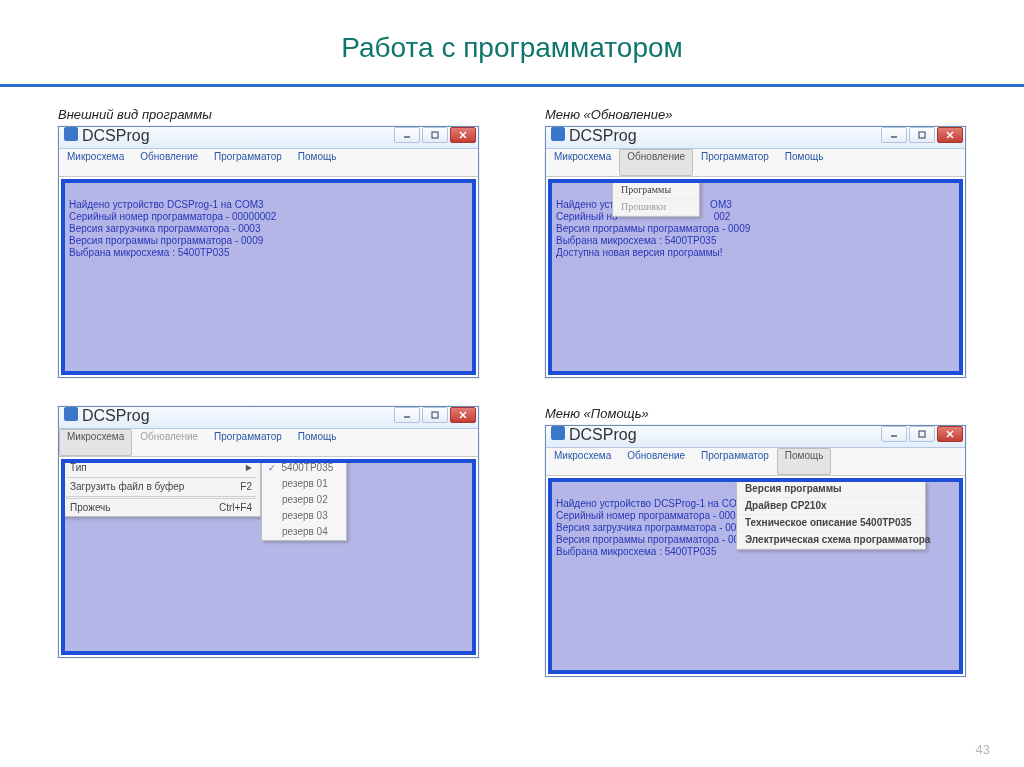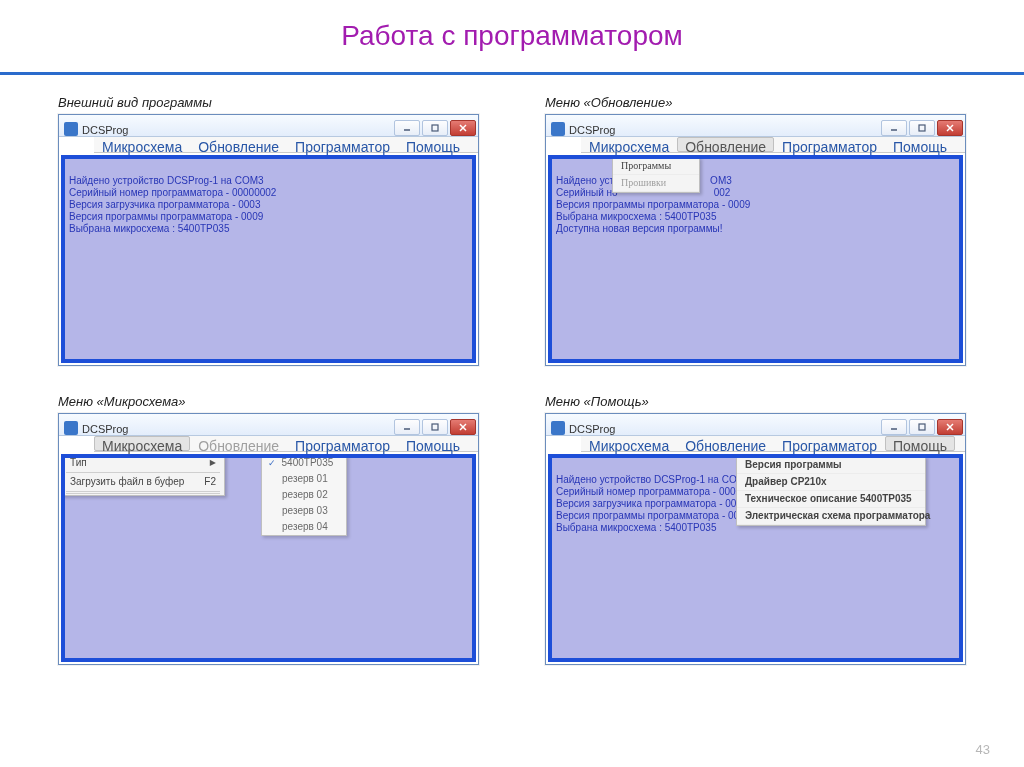--- a/index.html
+++ b/index.html
@@ -8,22 +8,22 @@
     height: 767px;
     background: #fff;
     font-family: "Segoe UI", Arial, sans-serif;
     position: relative;
     overflow: hidden;
   }
   .slide-title {
     text-align: center;
     font-size: 28px;
     font-weight: 400;
-    color: #a21caf;
-    padding: 20px 0 12px;
+    color: #0f766e;
+    padding: 32px 0 12px;
   }
   .title-divider {
     height: 3px;
     background: #2a6bcc;
     margin: 8px 0 20px;
   }
   .grid {
     display: grid;
     grid-template-columns: 1fr 1fr;
     gap: 28px 66px;
@@ -41,23 +41,23 @@
     height: 252px;
     display: flex;
     flex-direction: column;
     box-shadow: 0 0 0 1px rgba(0,0,0,0.05);
   }
   .win-titlebar {
     height: 22px;
     background: linear-gradient(#f7fbff, #e3edfb);
     border-bottom: 1px solid #b7c9e0;
     display: flex;
-    align-items: flex-end;
+    align-items: flex-start;
     padding: 0 1px;
-    font-size: 11px;
+    font-size: 16px;
   }
   .win-icon {
     width: 14px; height: 14px;
     background: #3a76c9;
     border-radius: 2px;
     margin: 0 4px;
     flex: none;
   }
   .win-title { flex: 1; color: #333; }
   .win-btns { display: flex; gap: 2px; margin-right: 1px; }
@@ -67,26 +67,25 @@
     border-radius: 2px;
     background: linear-gradient(#fdfdfe,#e8eef8);
     display: flex; align-items: center; justify-content: center;
   }
   .win-btn.close {
     background: linear-gradient(#e57b73,#c23e34);
     border-color: #a6352c;
   }
   .win-btn svg { display: block; }
   .menubar {
-    height: 16px;
+    height: 28px;
     background: #f7f7f7;
     border-bottom: 1px solid #c9c9c9;
     display: flex;
-    font-size: 14px;
-    margin-left: 35px;
+    font-size: 10px;
   }
   .menu-item {
     padding: 2px 8px;
     color: #2856a7;
   }
   .menu-item.pressed {
     background: #e4e4e4;
     border: 1px solid #c0c0c0;
     border-radius: 2px;
     padding: 1px 7px;
@@ -245,21 +244,20 @@
         <div>Доступна новая версия программы!</div>
         <div class="dropdown" style="top:-2px; left:60px; width:88px;font-family:Liberation Serif, serif;">
           <div class="dd-item">Программы</div>
           <div class="dd-item disabled">Прошивки</div>
         </div>
       </div>
     </div>
   </div>
 
   <div>
-    <div class="caption">Меню «Микросхема»</div>
     <div class="win">
       <div class="win-titlebar">
         <div class="win-icon"></div>
         <div class="win-title">DCSProg</div>
         <div class="win-btns">
           <div class="win-btn">
               <svg width="8" height="8">
                 <line x1="1" y1="6" x2="7" y2="6" stroke="#4a5a77" stroke-width="1.5"></line>
               </svg>
             </div>
@@ -276,32 +274,36 @@
             </div>
         </div>
       </div>
       <div class="menubar">
         <div class="menu-item pressed">Микросхема</div>
         <div class="menu-item" style="color:#a0a0a0">Обновление</div>
         <div class="menu-item">Программатор</div>
         <div class="menu-item">Помощь</div>
       </div>
       <div class="client">
-        <div class="dropdown" style="top:-4px; left:-4px; width:164px;">
+        <div class="dropdown" style="top:-4px; left:-4px; width:200px;">
           <div class="dd-row">
             <span>Тип</span>
             <span class="arrow">▶</span>
           </div>
           <div class="dd-divider"></div>
           <div class="dd-row">
             <span>Загрузить файл в буфер</span>
             <span>F2</span>
           </div>
           <div class="dd-divider"></div>
           <div class="dd-divider"></div>
+          <div class="dd-row">
+            <span>Прожечь</span>
+            <span>Ctrl+F4</span>
+          </div>
         </div>
         <div class="sub-dd" style="top:-4px; left:196px; width:86px;">
           <div class="sub-item">
               <span class="check">✓</span>
               <span>5400ТР035</span>
             </div>
           <div class="sub-item">
               <span class="check"></span>
               <span>резерв 01</span>
             </div>

